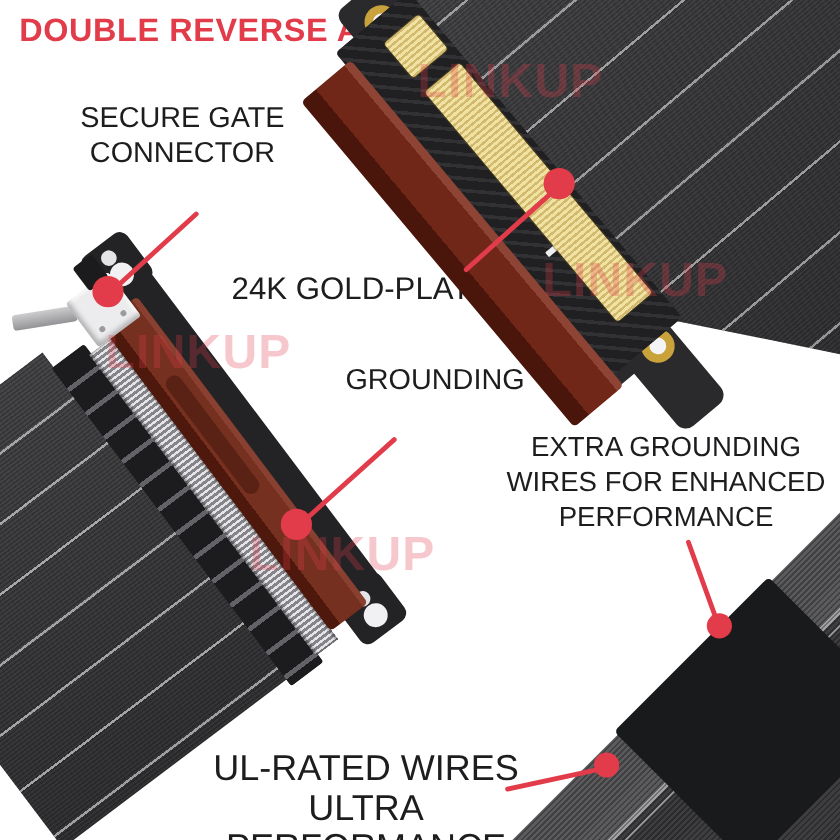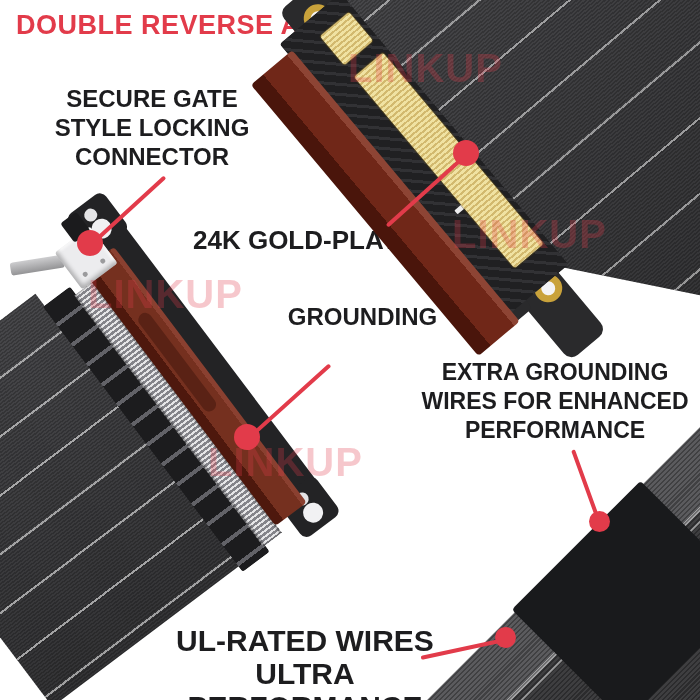--- a/index.html
+++ b/index.html
@@ -14,21 +14,21 @@
     -webkit-font-smoothing:antialiased;
   }
   .stage *{position:absolute;box-sizing:border-box;}
 
   
   .headline{
     left:16px;top:10px;width:300px;
     font-size:27px;font-weight:bold;letter-spacing:.5px;
     color:var(--accent);white-space:nowrap;position:absolute;
   }
-  .label{font-weight:bold;color:var(--ink);text-align:center;}
+  .label{font-weight:normal;color:var(--ink);text-align:center;}
   .label span{position:static;display:block;}
   .lbl-locking{left:40px;top:84px;width:224px;font-size:24px;line-height:29px;}
   .lbl-gold{left:193px;top:225px;width:230px;font-size:26px;line-height:30px;text-align:left;white-space:nowrap;}
   .lbl-tt{left:285px;top:302px;width:155px;font-size:24px;line-height:29px;}
   .lbl-grounding{left:415px;top:358px;width:280px;font-size:23px;line-height:29px;}
   .lbl-ul{left:150px;top:624px;width:310px;font-size:30px;line-height:33px;}
 
   
   .cline{height:4px;background:var(--accent);border-radius:2px;transform-origin:0 50%;z-index:40;}
   .cdot{border-radius:50%;background:var(--accent);z-index:41;}
@@ -176,21 +176,20 @@
 
   <div class="wm" style="left:88px;top:272px;">LINKUP</div>
   <div class="wm" style="left:208px;top:440px;">LINKUP</div>
   <div class="wm" style="left:452px;top:212px;">LINKUP</div>
   <div class="wm" style="left:348px;top:46px;">LINKUP</div>
 
   <div class="headline">DOUBLE REVERSE ANGLE</div>
 
   <div class="label lbl-locking">
     <span>SECURE GATE</span>
-    <span>STYLE LOCKING</span>
     <span>CONNECTOR</span>
   </div>
 
   <div class="label lbl-gold">
     <span>24K GOLD-PLATING</span>
   </div>
 
   <div class="label lbl-tt">
     <span>GROUNDING</span>
   </div>

